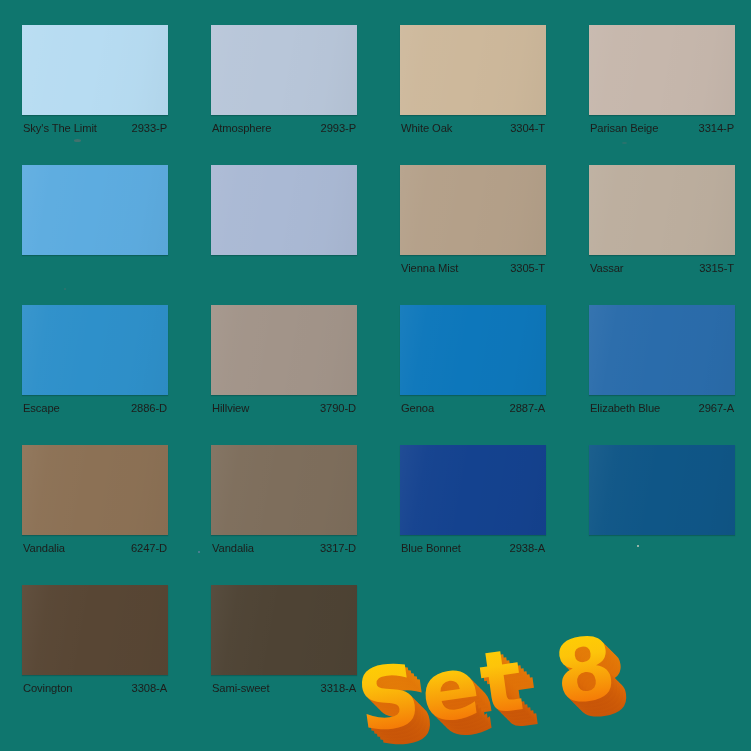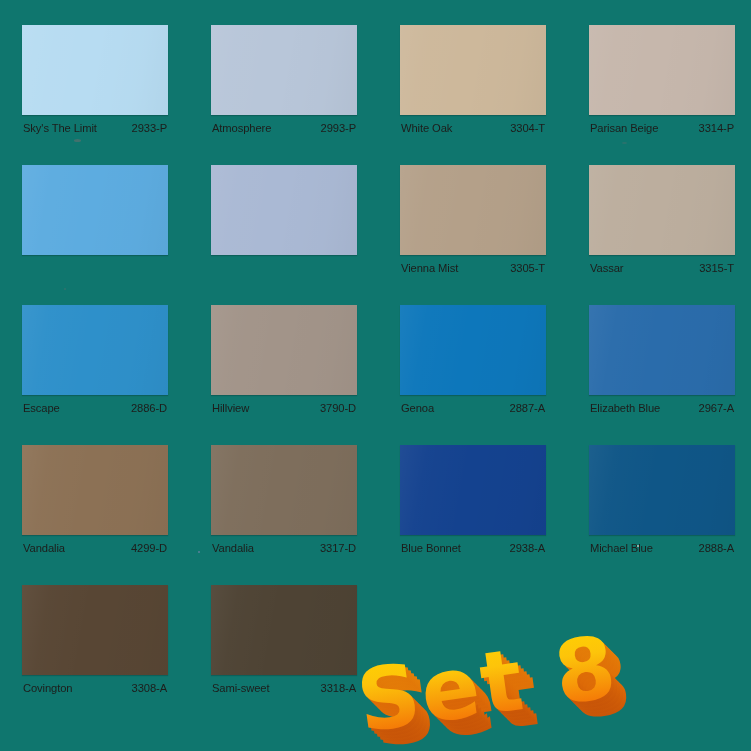--- a/index.html
+++ b/index.html
@@ -196,43 +196,39 @@
         <div class="swatch-chip" style="background-color: rgb(42, 108, 171);"></div>
         <div class="swatch-label-row">
           <span class="swatch-name">Elizabeth Blue</span>
           <span class="swatch-code">2967-A</span>
         </div>
       </div>
       <div class="swatch-cell">
         <div class="swatch-chip" style="background-color: rgb(140, 113, 85);"></div>
         <div class="swatch-label-row">
           <span class="swatch-name">Vandalia</span>
-          <span class="swatch-code">4299-D</span>
+          <span class="swatch-code">6247-D</span>
         </div>
       </div>
       <div class="swatch-cell">
         <div class="swatch-chip" style="background-color: rgb(126, 110, 92);"></div>
         <div class="swatch-label-row">
           <span class="swatch-name">Vandalia</span>
           <span class="swatch-code">3317-D</span>
         </div>
       </div>
       <div class="swatch-cell">
         <div class="swatch-chip" style="background-color: rgb(20, 66, 143);"></div>
         <div class="swatch-label-row">
           <span class="swatch-name">Blue Bonnet</span>
           <span class="swatch-code">2938-A</span>
         </div>
       </div>
       <div class="swatch-cell">
         <div class="swatch-chip" style="background-color: rgb(15, 86, 135);"></div>
-        <div class="swatch-label-row">
-          <span class="swatch-name">Michael Blue</span>
-          <span class="swatch-code">2888-A</span>
-        </div>
       </div>
       <div class="swatch-cell">
         <div class="swatch-chip" style="background-color: rgb(88, 70, 52);"></div>
         <div class="swatch-label-row">
           <span class="swatch-name">Covington</span>
           <span class="swatch-code">3308-A</span>
         </div>
       </div>
       <div class="swatch-cell">
         <div class="swatch-chip" style="background-color: rgb(78, 67, 52);"></div>

